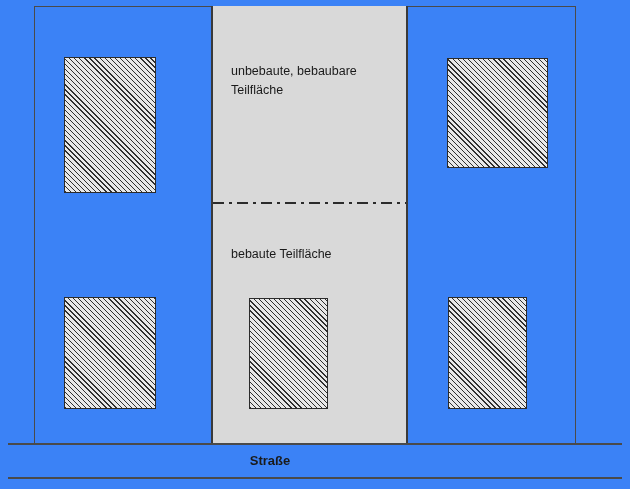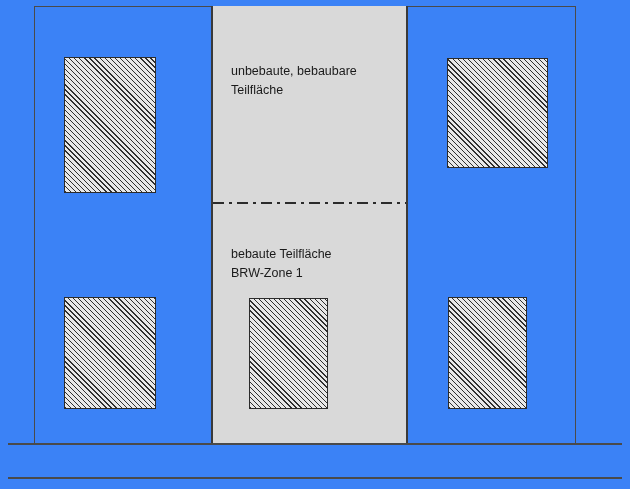--- a/index.html
+++ b/index.html
@@ -135,18 +135,18 @@
   <div class="building b-bottom-right"></div>
   <div class="building b-center"></div>
 
   <div class="divider"></div>
 
   <div class="label label-unbebaut">unbebaute, bebaubare
 Teilfläche</div>
 
   <div class="label label-bebaut">bebaute Teilfläche</div>
 
-  <div class="label label-brwzone">BRW-Zone 1</div>
 
   <div class="street-line street-line-top"></div>
+  <div class="street-label">Straße</div>
   <div class="street-line street-line-bottom"></div>
 
 </div>
 
 </body></html>

